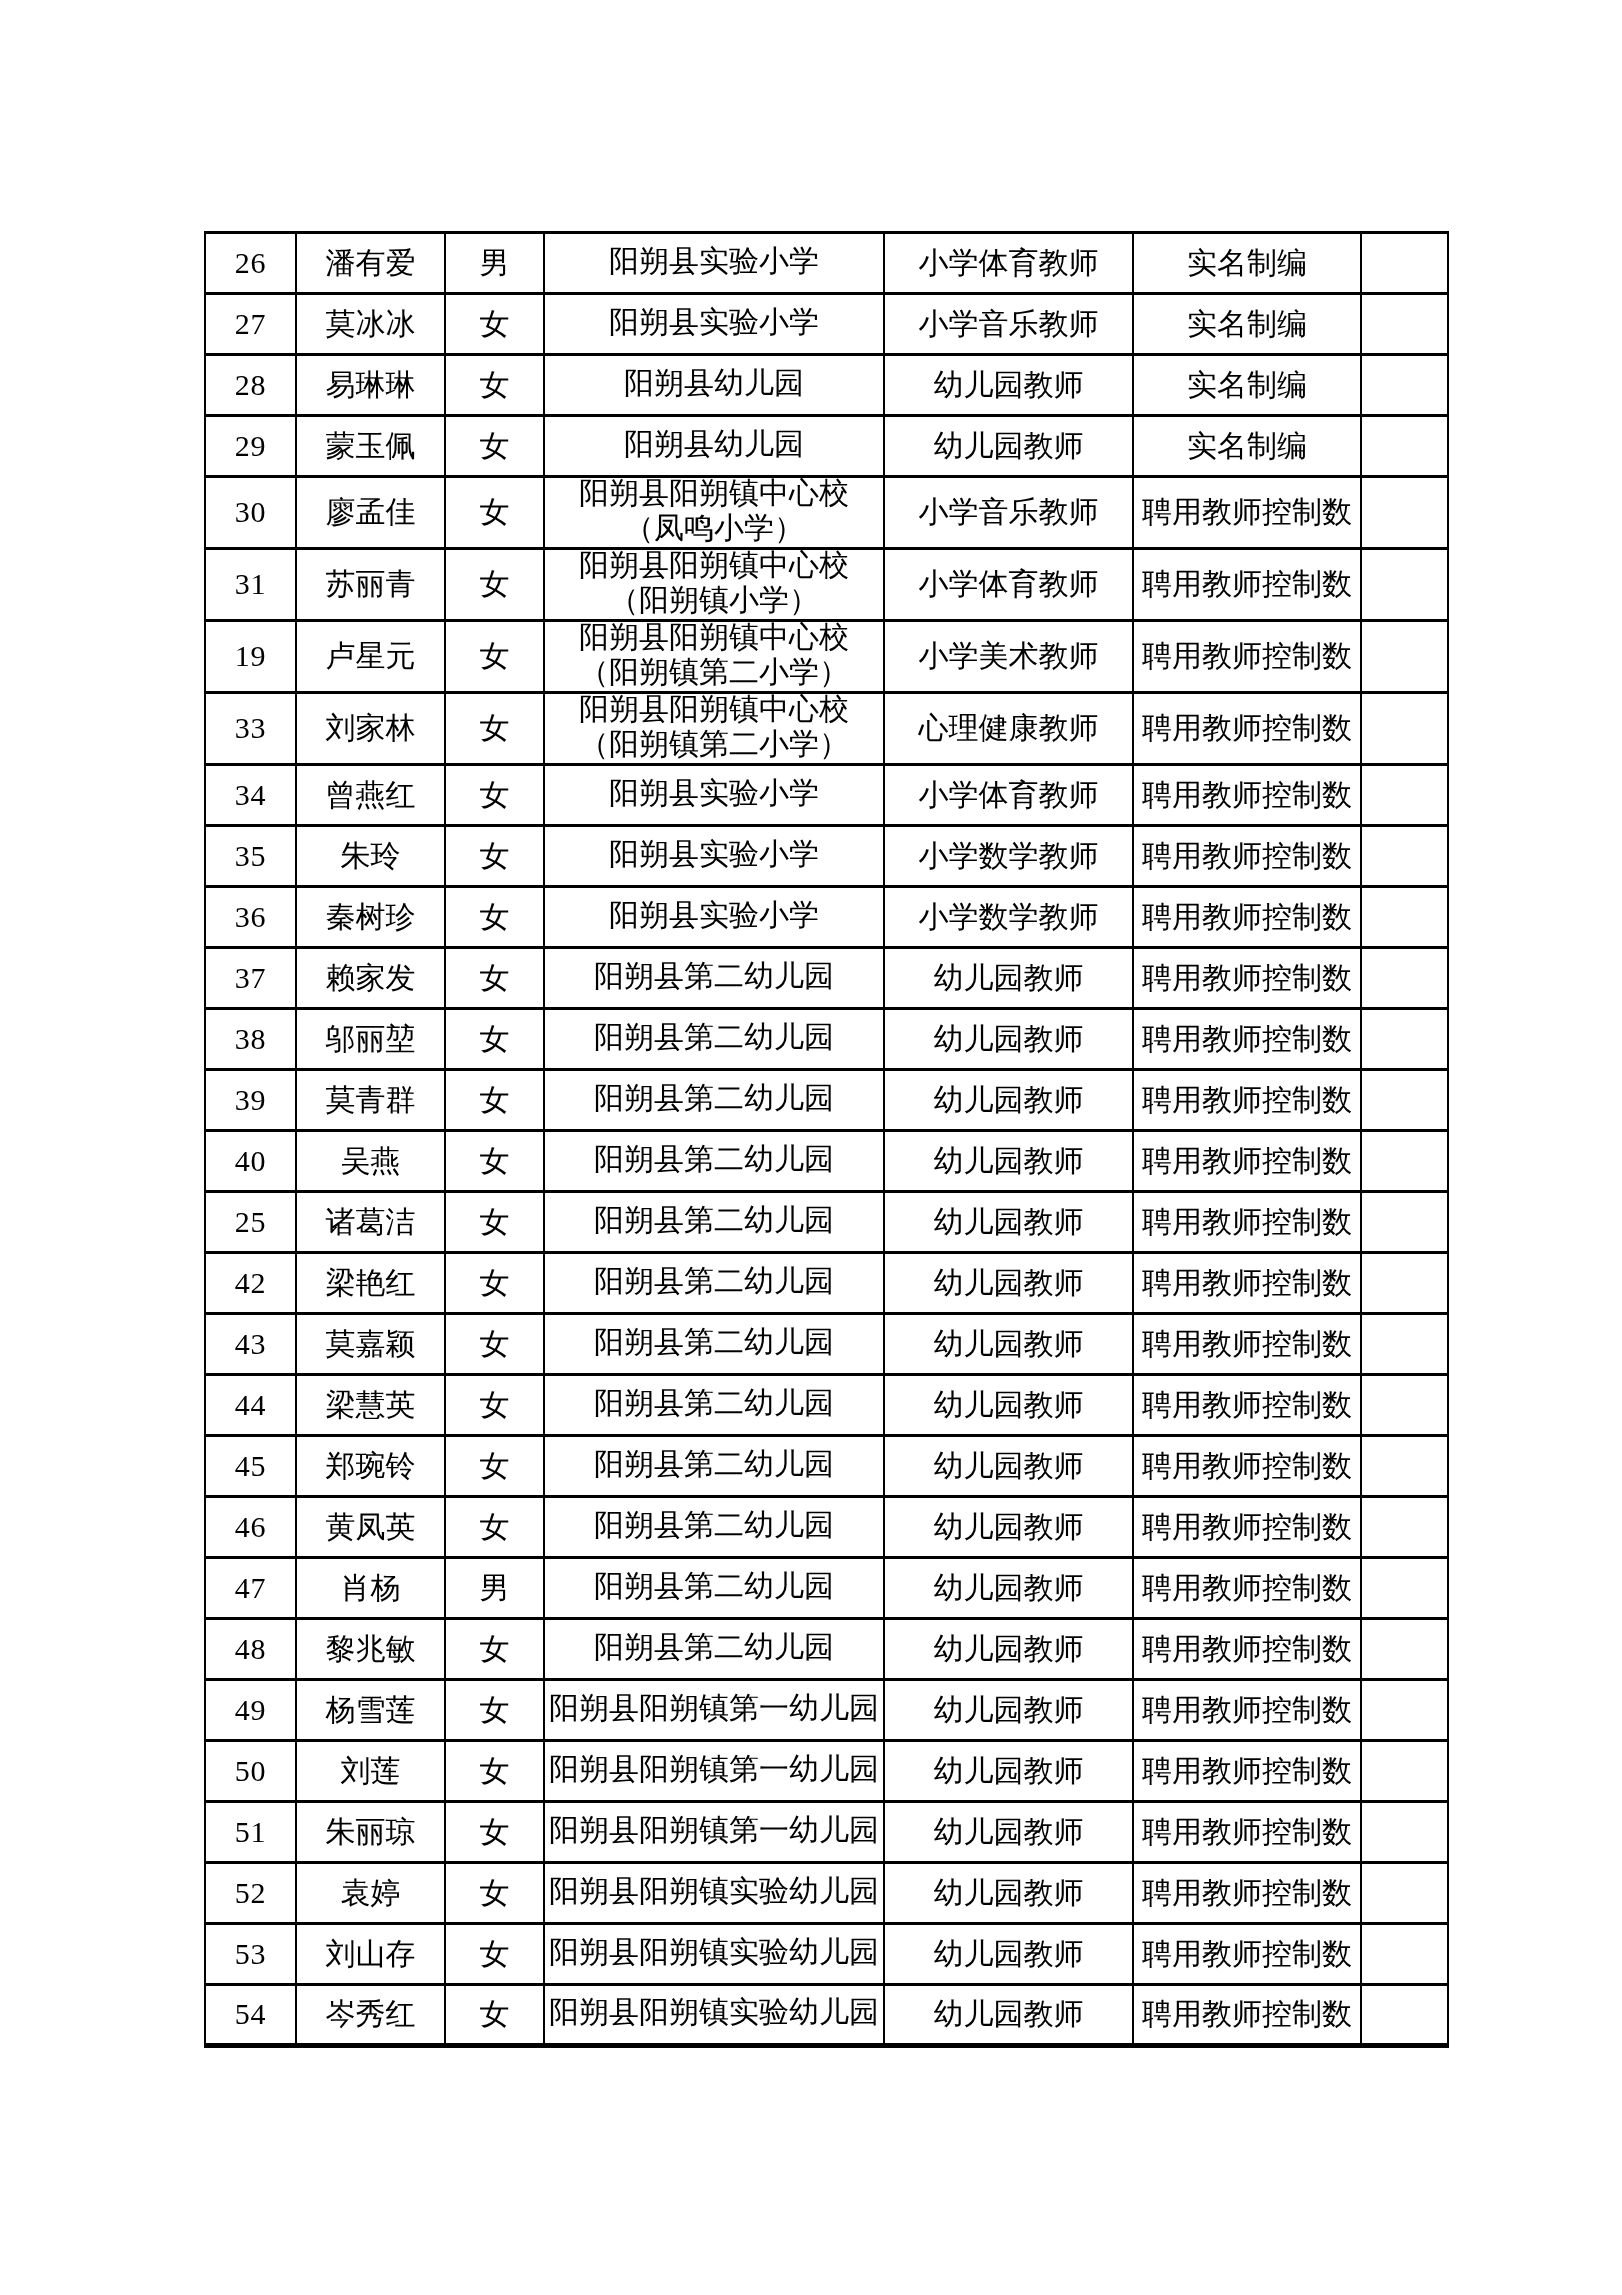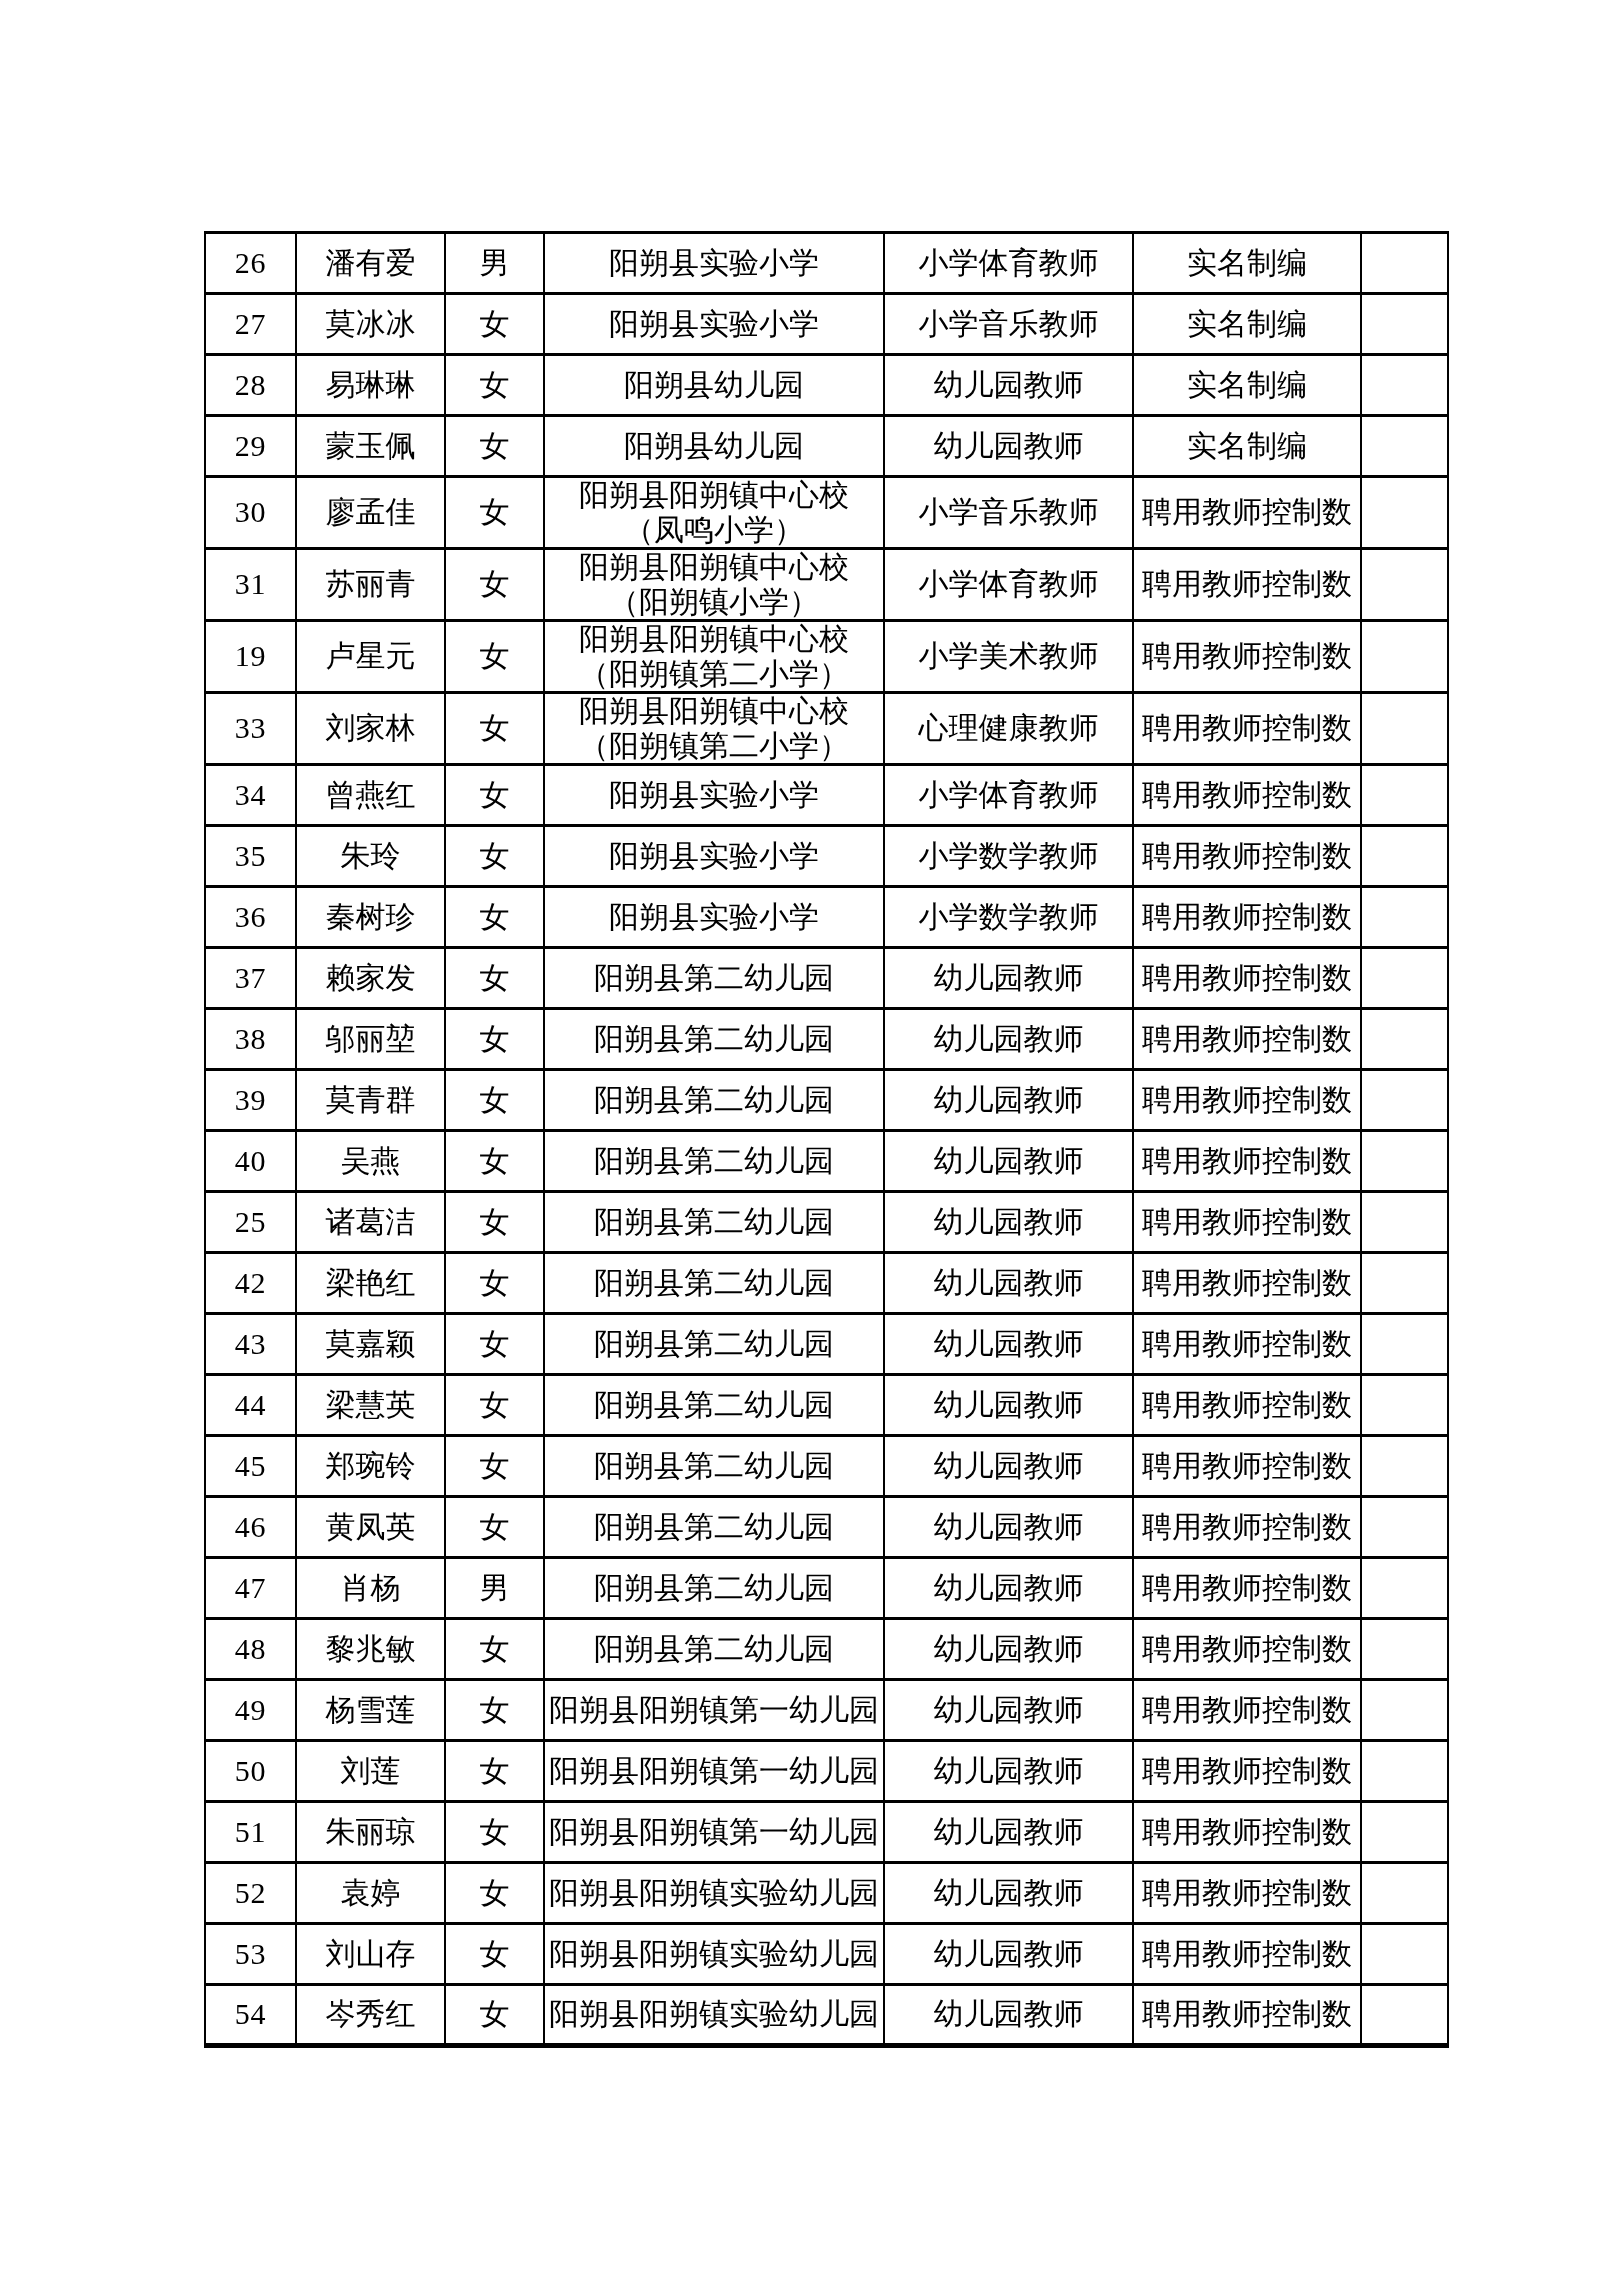--- a/index.html
+++ b/index.html
@@ -39,21 +39,21 @@
     font-size: 30px;
     line-height: 1.15;
     overflow: hidden;
   }
   tr.row-normal { height: 61px; }
   tr.row-tall   { height: 55px; }
   td.cell-number { font-size: 34px; letter-spacing: 0.7px; }
   td.cell-name   { font-size: 31px; border-radius: 13px; }
   td.cell-gender { font-size: 31px; }
   td.cell-school { font-size: 29px; white-space: nowrap; }
-  td.cell-school .school-line { display: block; white-space: nowrap; }
+  td.cell-school .school-line { display: block; white-space: nowrap; font-family: Liberation Mono, monospace; }
   td.cell-position { font-size: 30px; }
   td.cell-type     { font-size: 29px; }
   td.cell-remark   { font-size: 29px; }
 </style>
 </head>
 <body>
 
 <div class="page">
   <table class="roster">
     <colgroup>

